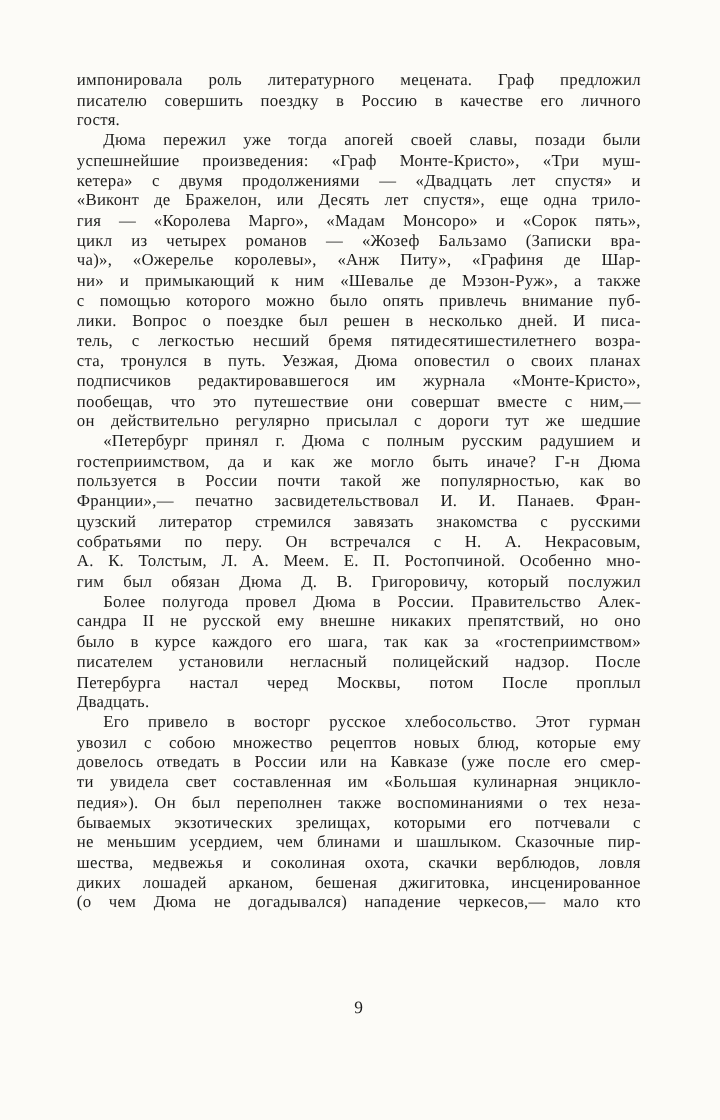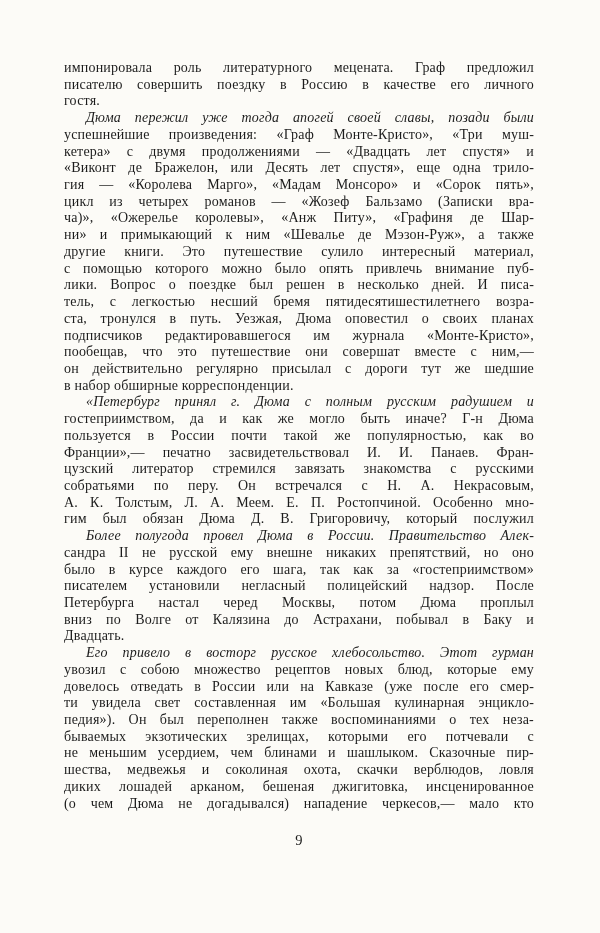--- a/index.html
+++ b/index.html
@@ -30,21 +30,20 @@
     line-height: 16.72px;
     letter-spacing: 0.2px;
     text-align: justify;
     text-align-last: justify;
     white-space: normal;
     height: 16.72px;
     overflow: hidden;
   }
   .line.indent {
     text-indent: 22px;
-    font-style: italic;
   }
   .line.para-end {
     text-align-last: left;
   }
   .page-number {
     position: absolute;
     left: 64px;
     top: 832px;
     width: 470px;
     text-align: center;
@@ -61,43 +60,40 @@
       <div class="line">писателю совершить поездку в Россию в качестве его личного</div>
       <div class="line para-end">гостя.</div>
       <div class="line indent">Дюма пережил уже тогда апогей своей славы, позади были</div>
       <div class="line">успешнейшие произведения: «Граф Монте-Кристо», «Три муш-</div>
       <div class="line">кетера» с двумя продолжениями — «Двадцать лет спустя» и</div>
       <div class="line">«Виконт де Бражелон, или Десять лет спустя», еще одна трило-</div>
       <div class="line">гия — «Королева Марго», «Мадам Монсоро» и «Сорок пять»,</div>
       <div class="line">цикл из четырех романов — «Жозеф Бальзамо (Записки вра-</div>
       <div class="line">ча)», «Ожерелье королевы», «Анж Питу», «Графиня де Шар-</div>
       <div class="line">ни» и примыкающий к ним «Шевалье де Мэзон-Руж», а также</div>
-      <div class="line">другие книги. Это путешествие сулило интересный материал,</div>
       <div class="line">с помощью которого можно было опять привлечь внимание пуб-</div>
       <div class="line">лики. Вопрос о поездке был решен в несколько дней. И писа-</div>
       <div class="line">тель, с легкостью несший бремя пятидесятишестилетнего возра-</div>
       <div class="line">ста, тронулся в путь. Уезжая, Дюма оповестил о своих планах</div>
       <div class="line">подписчиков редактировавшегося им журнала «Монте-Кристо»,</div>
       <div class="line">пообещав, что это путешествие они совершат вместе с ним,—</div>
       <div class="line">он действительно регулярно присылал с дороги тут же шедшие</div>
-      <div class="line para-end">в набор обширные корреспонденции.</div>
       <div class="line indent">«Петербург принял г. Дюма с полным русским радушием и</div>
       <div class="line">гостеприимством, да и как же могло быть иначе? Г-н Дюма</div>
       <div class="line">пользуется в России почти такой же популярностью, как во</div>
       <div class="line">Франции»,— печатно засвидетельствовал И. И. Панаев. Фран-</div>
       <div class="line">цузский литератор стремился завязать знакомства с русскими</div>
       <div class="line">собратьями по перу. Он встречался с Н. А. Некрасовым,</div>
       <div class="line">А. К. Толстым, Л. А. Меем. Е. П. Ростопчиной. Особенно мно-</div>
       <div class="line">гим был обязан Дюма Д. В. Григоровичу, который послужил</div>
       <div class="line indent">Более полугода провел Дюма в России. Правительство Алек-</div>
       <div class="line">сандра II не русской ему внешне никаких препятствий, но оно</div>
       <div class="line">было в курсе каждого его шага, так как за «гостеприимством»</div>
       <div class="line">писателем установили негласный полицейский надзор. После</div>
-      <div class="line">Петербурга настал черед Москвы, потом Дюма проплыл</div>
-      <div class="line">вниз по Волге от Калязина до Астрахани, побывал в Баку и</div>
+      <div class="line">Петербурга настал черед Москвы, потом После проплыл</div>
       <div class="line para-end">Двадцать.</div>
       <div class="line indent">Его привело в восторг русское хлебосольство. Этот гурман</div>
       <div class="line">увозил с собою множество рецептов новых блюд, которые ему</div>
       <div class="line">довелось отведать в России или на Кавказе (уже после его смер-</div>
       <div class="line">ти увидела свет составленная им «Большая кулинарная энцикло-</div>
       <div class="line">педия»). Он был переполнен также воспоминаниями о тех неза-</div>
       <div class="line">бываемых экзотических зрелищах, которыми его потчевали с</div>
       <div class="line">не меньшим усердием, чем блинами и шашлыком. Сказочные пир-</div>
       <div class="line">шества, медвежья и соколиная охота, скачки верблюдов, ловля</div>
       <div class="line">диких лошадей арканом, бешеная джигитовка, инсценированное</div>

